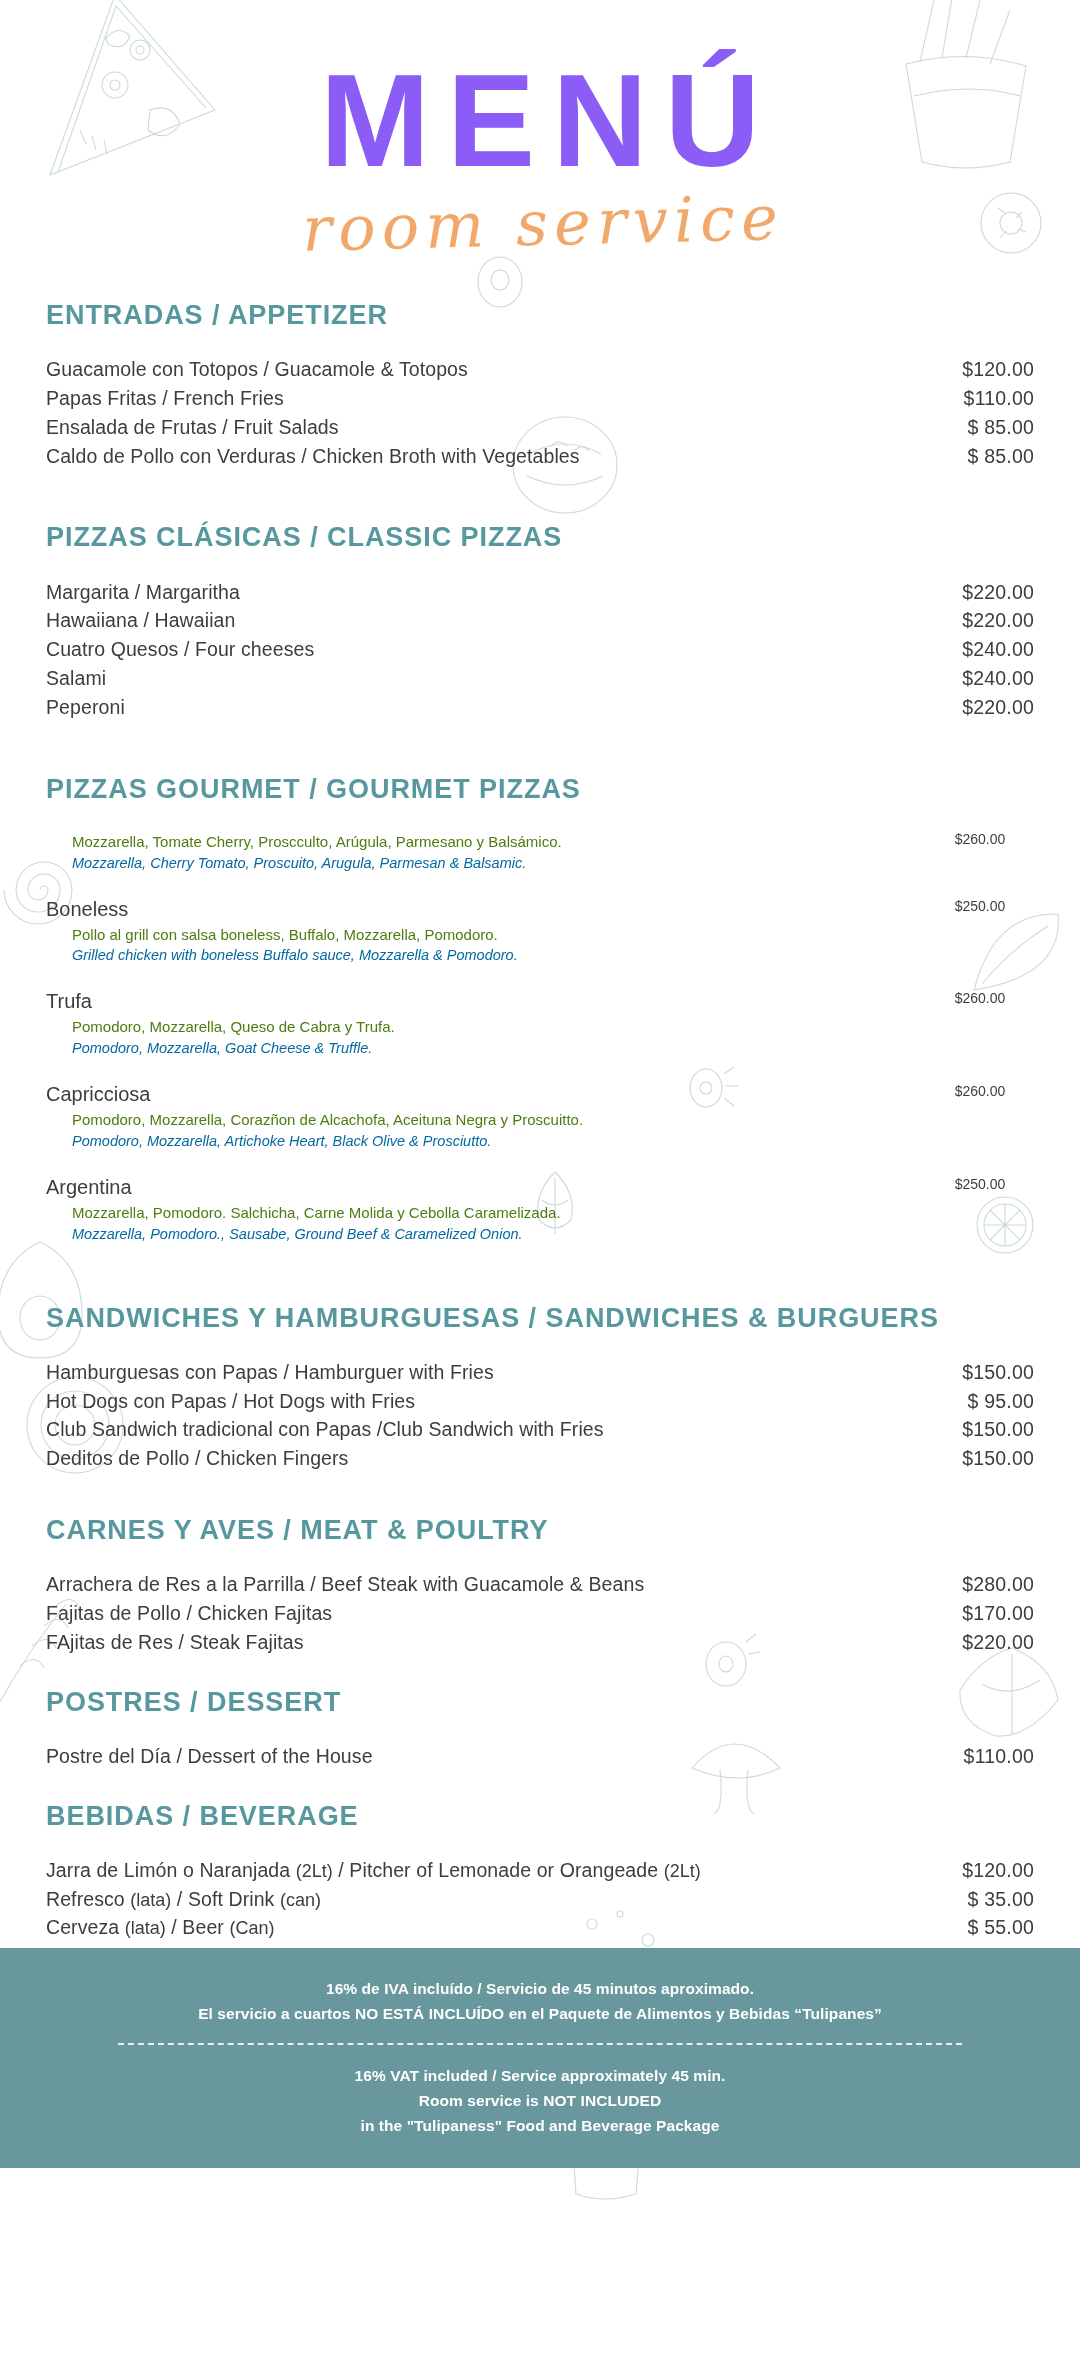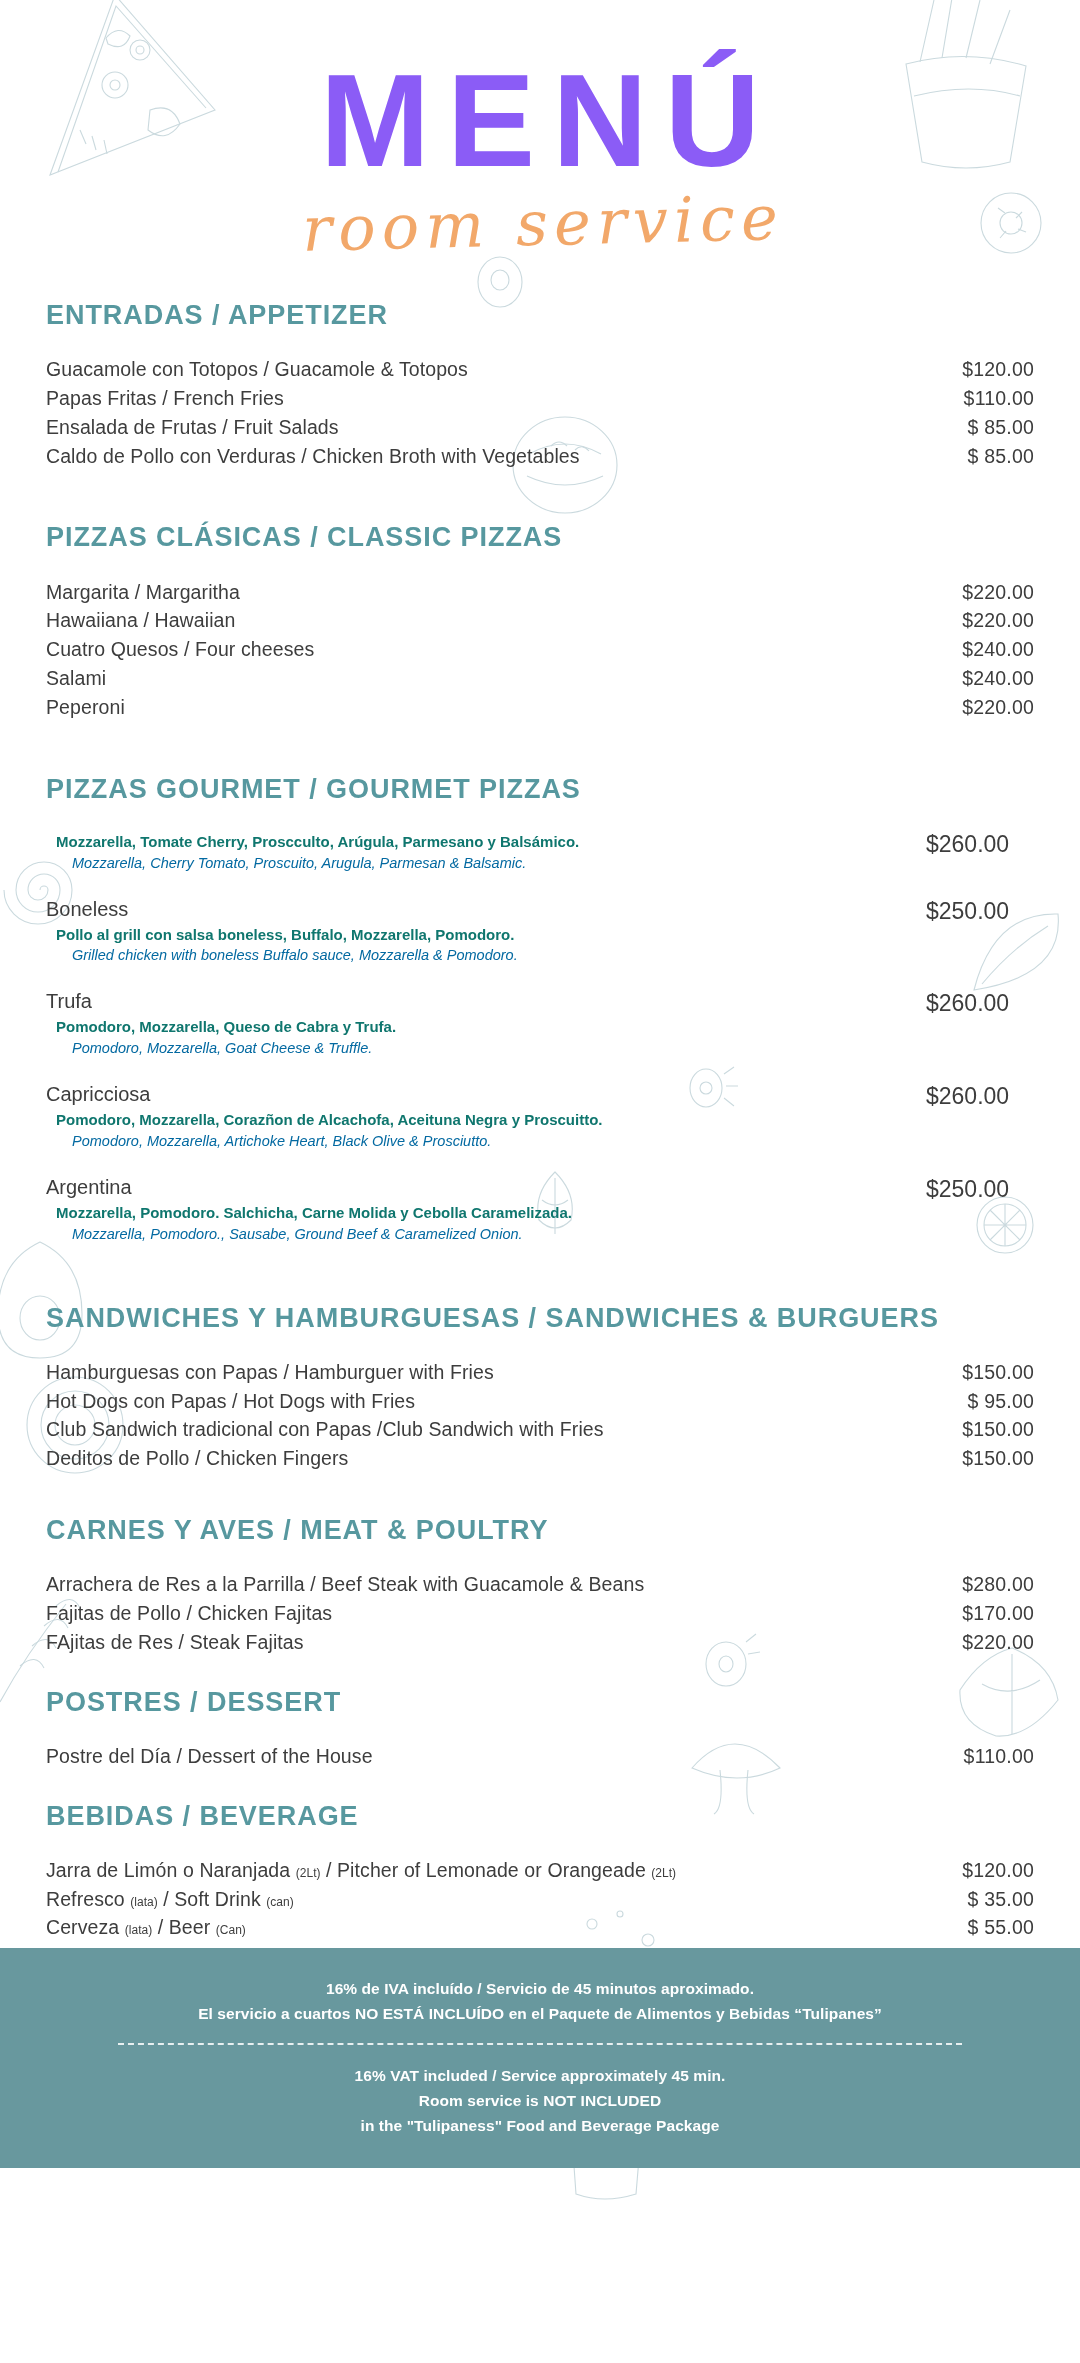--- a/index.html
+++ b/index.html
@@ -105,58 +105,58 @@
   .row .price {
     font-size:19.5px;
     color:#3d3d3d;
     flex:0 0 auto;
     text-align:right;
     min-width:108px;
     white-space:pre;
     letter-spacing:.01em;
   }
   .sub-note {
-    font-size:12px;
+    font-size:18px;
     letter-spacing:0;
   }
 
   
   .g-row {
     display:flex;
     justify-content:space-between;
     align-items:flex-start;
     margin-bottom:22px;
   }
   .g-left { flex:1 1 auto; padding-right:16px; }
   .g-name {
     font-size:20px;
     color:#3d3d3d;
     line-height:1.3;
   }
   .g-desc-es {
     font-size:15px;
-    font-weight:700;
-    color:#0f766e;
-    margin-left:10px;
+    font-weight:400;
+    color:#4d7c0f;
+    margin-left:26px;
     line-height:1.45;
     margin-top:2px;
   }
   .g-desc-en {
     font-size:14.5px;
     font-style:italic;
     color:#0369a1;
     margin-left:26px;
     line-height:1.45;
   }
   .g-price {
-    font-size:23px;
+    font-size:14px;
     color:#3d3d3d;
     flex:0 0 auto;
     min-width:108px;
-    text-align:left;
+    text-align:center;
     white-space:pre;
     padding-top:2px;
   }
 
   
   .sp-sm { height:24px; }
   .sp-md { height:36px; }
   .sp-lg { height:46px; }
 
   

